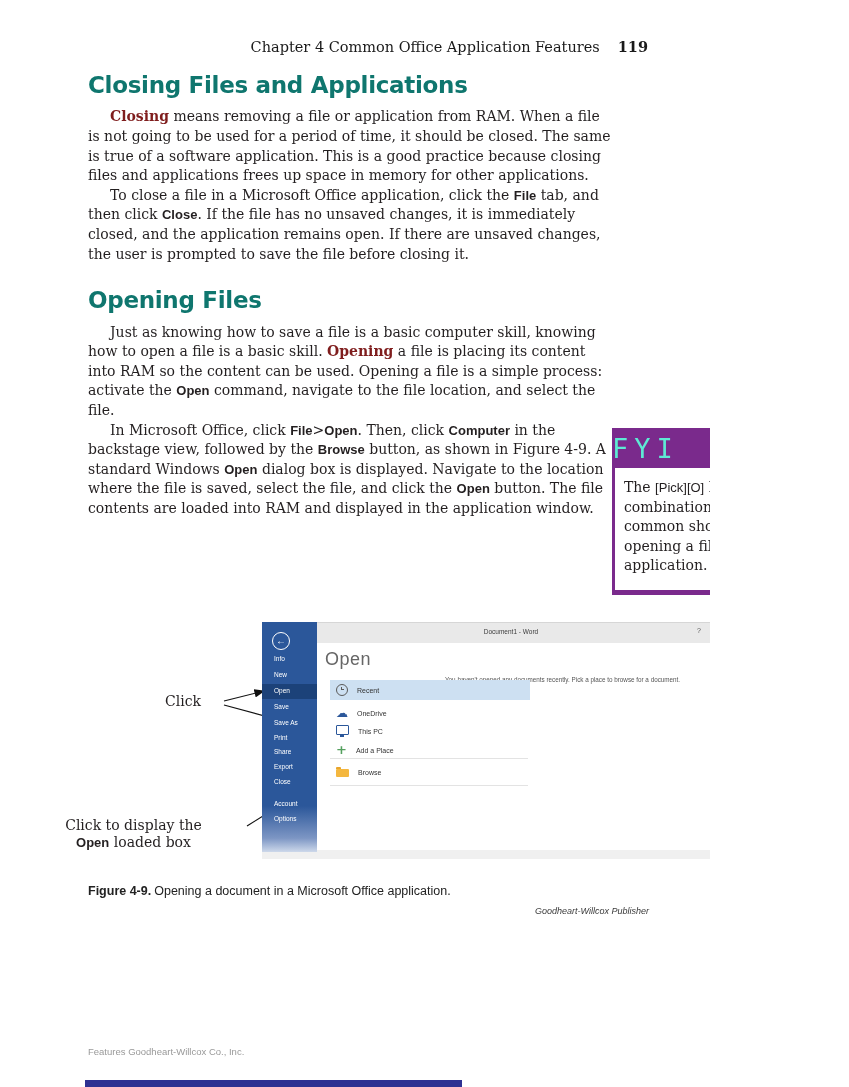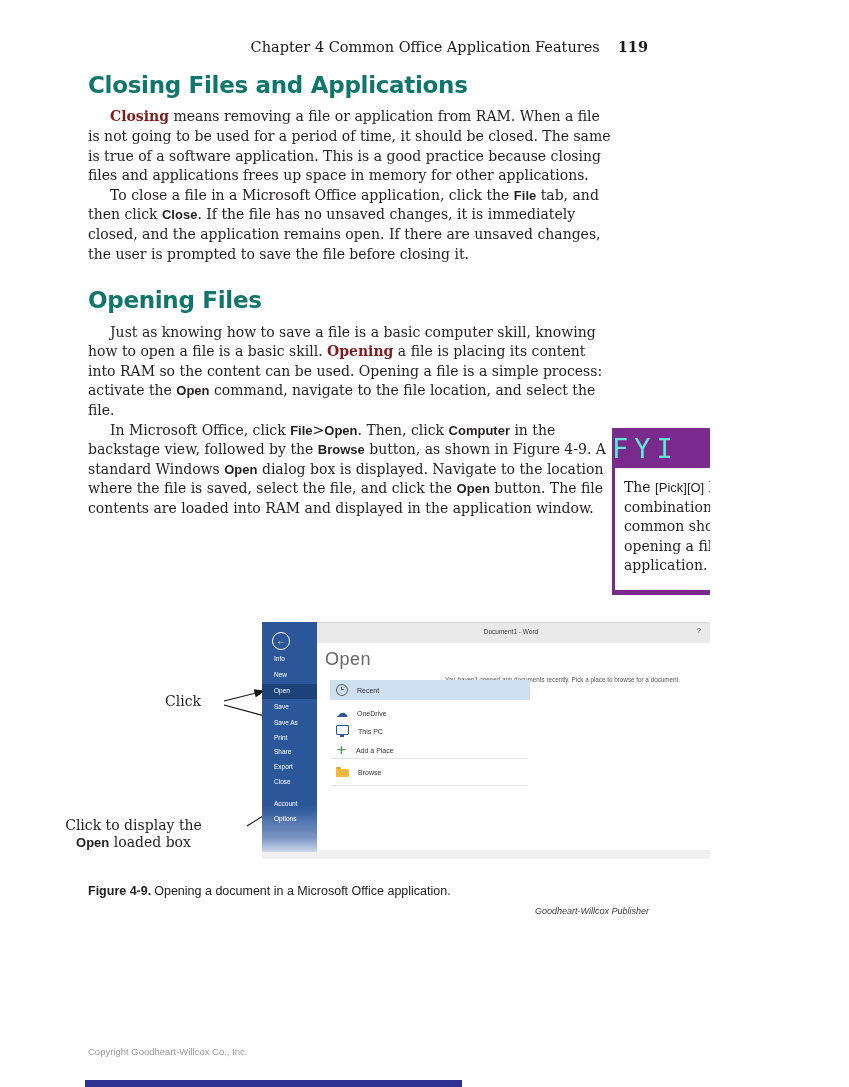--- a/index.html
+++ b/index.html
@@ -172,16 +172,16 @@
     </defs>
     <line x1="224" y1="701" x2="264" y2="691" stroke="#111" stroke-width="1.2" marker-end="url(#ah)"></line>
     <line x1="224" y1="705" x2="312" y2="729" stroke="#111" stroke-width="1.2" marker-end="url(#ah)"></line>
     <line x1="247" y1="826" x2="316" y2="783" stroke="#111" stroke-width="1.2" marker-end="url(#ah)"></line>
   </svg>
 
   <div class="credit">Goodheart-Willcox Publisher</div>
   <div class="caption">
     <b>Figure 4-9.</b><span>Opening a document in a Microsoft Office application.</span>
   </div>
-  <div class="copyright">Copyright Goodheart-Willcox Co., Inc.</div>
+  <div class="copyright">Features Goodheart-Willcox Co., Inc.</div>
   <div class="footbar"></div>
 
 </div>
 
 </body></html>

